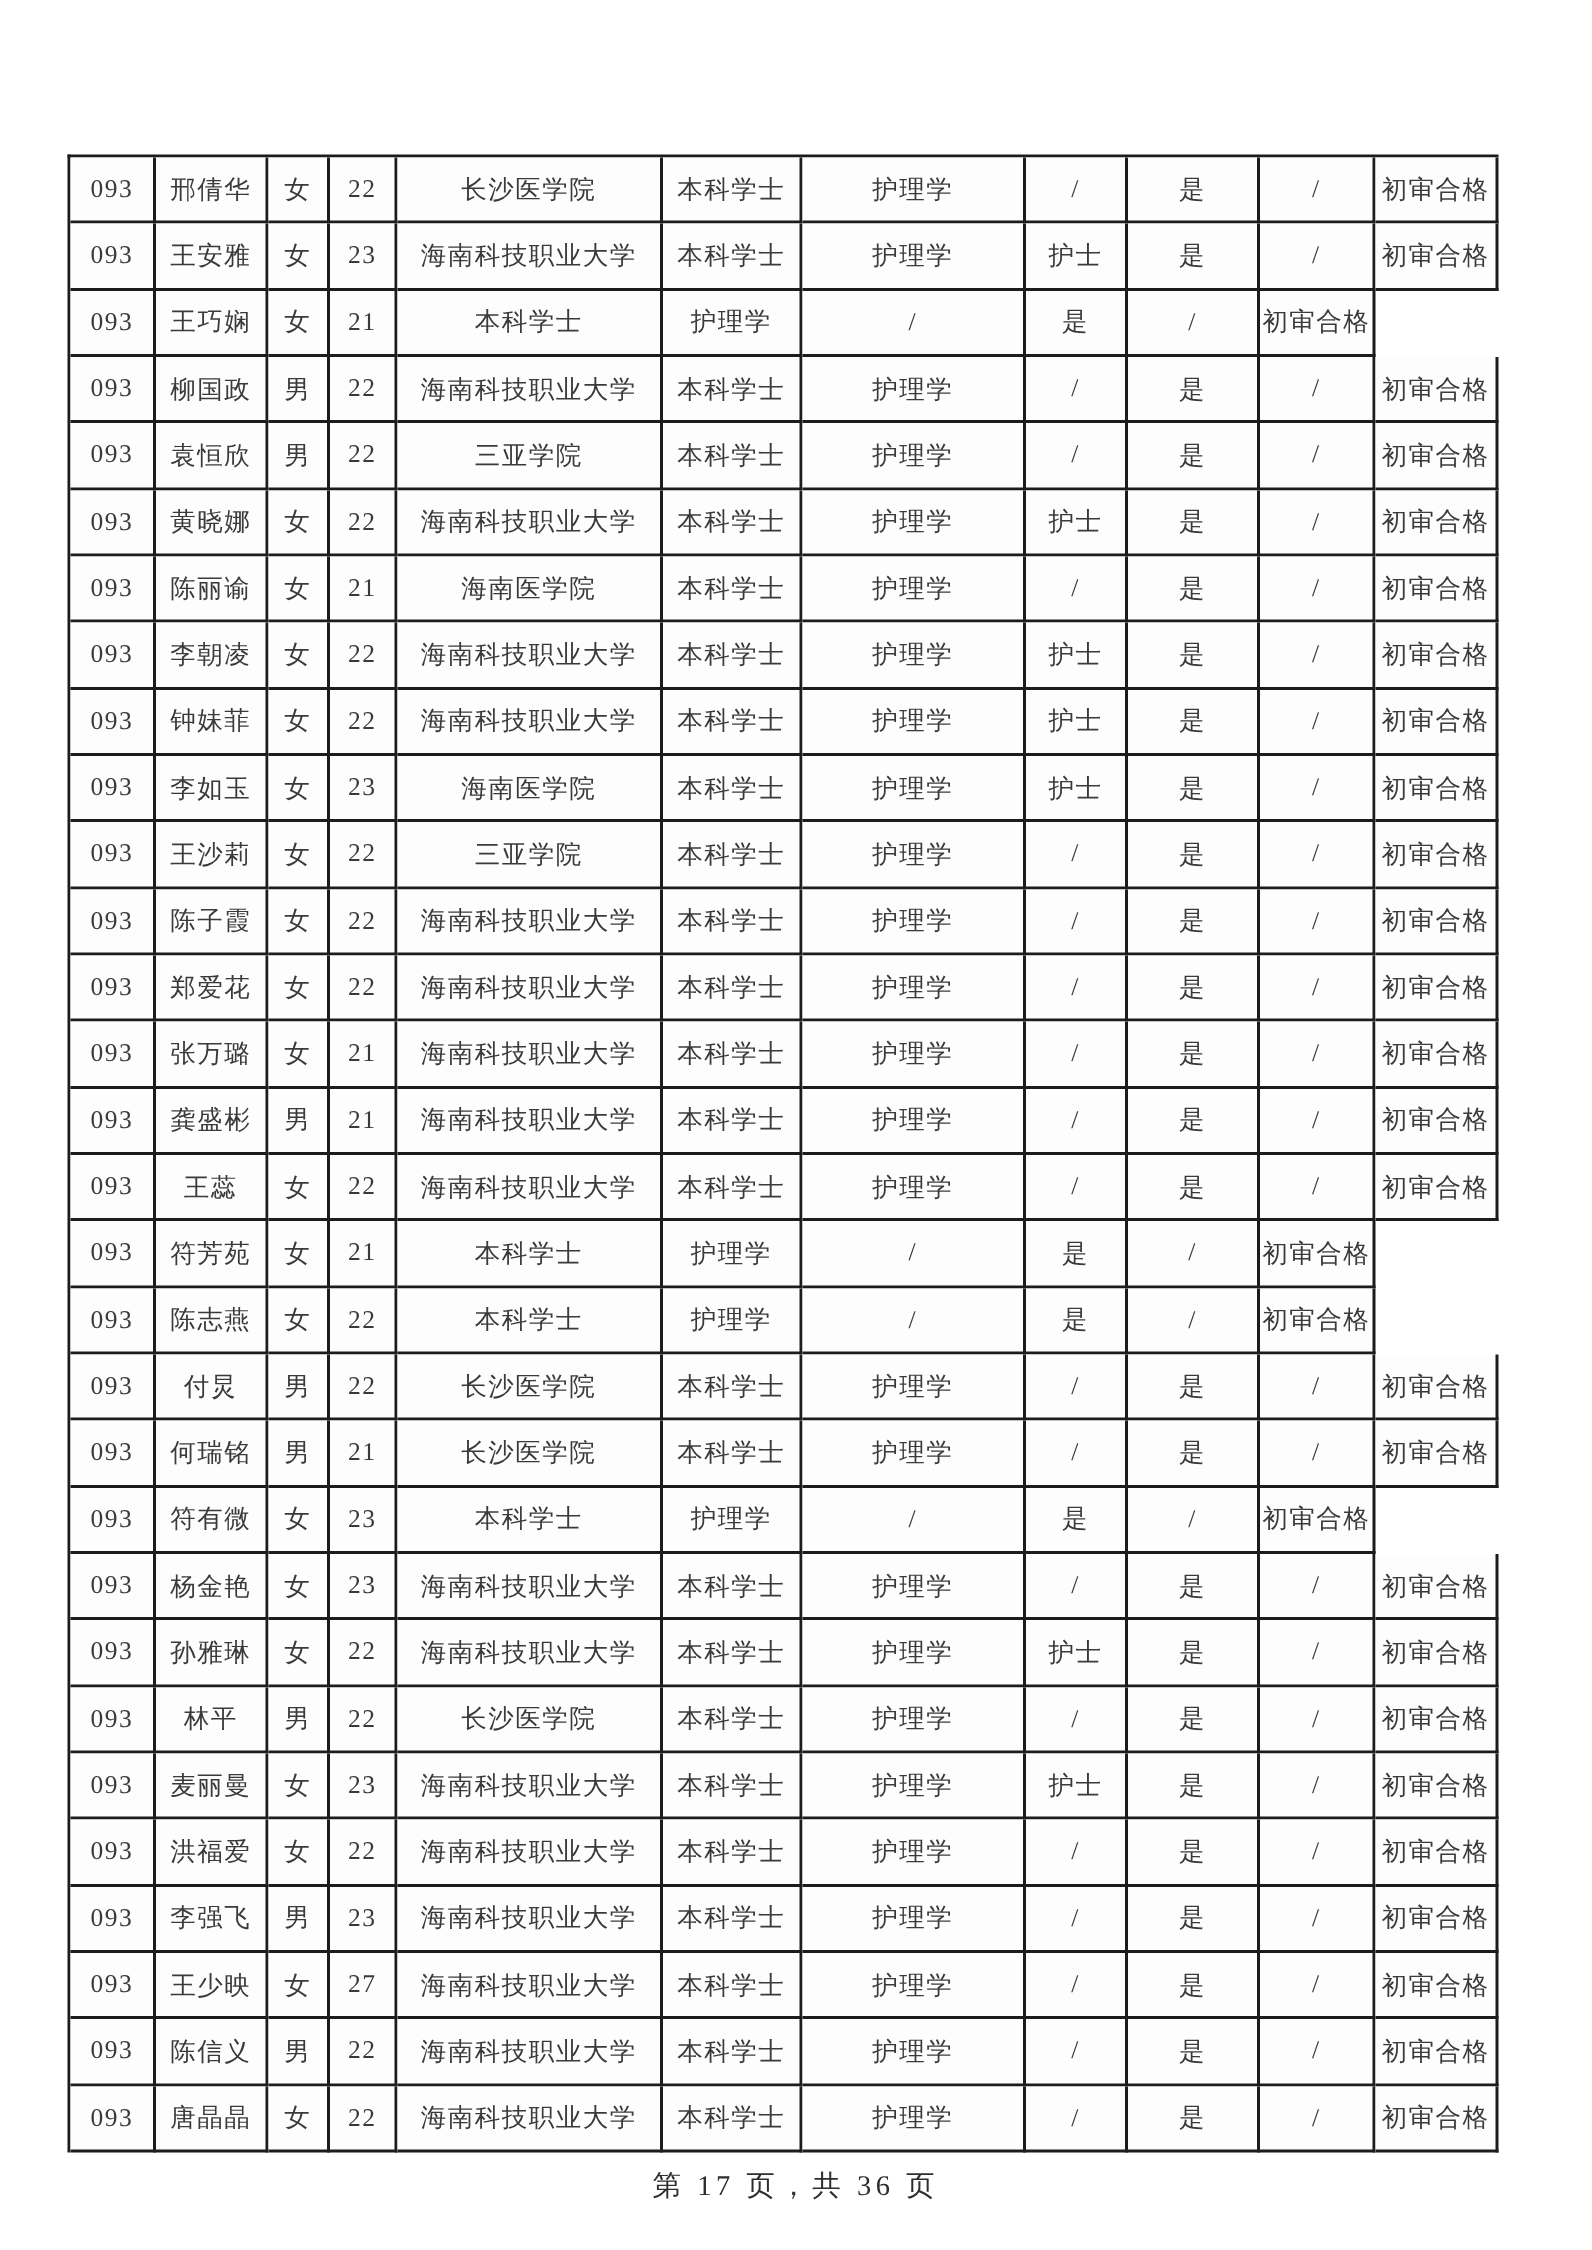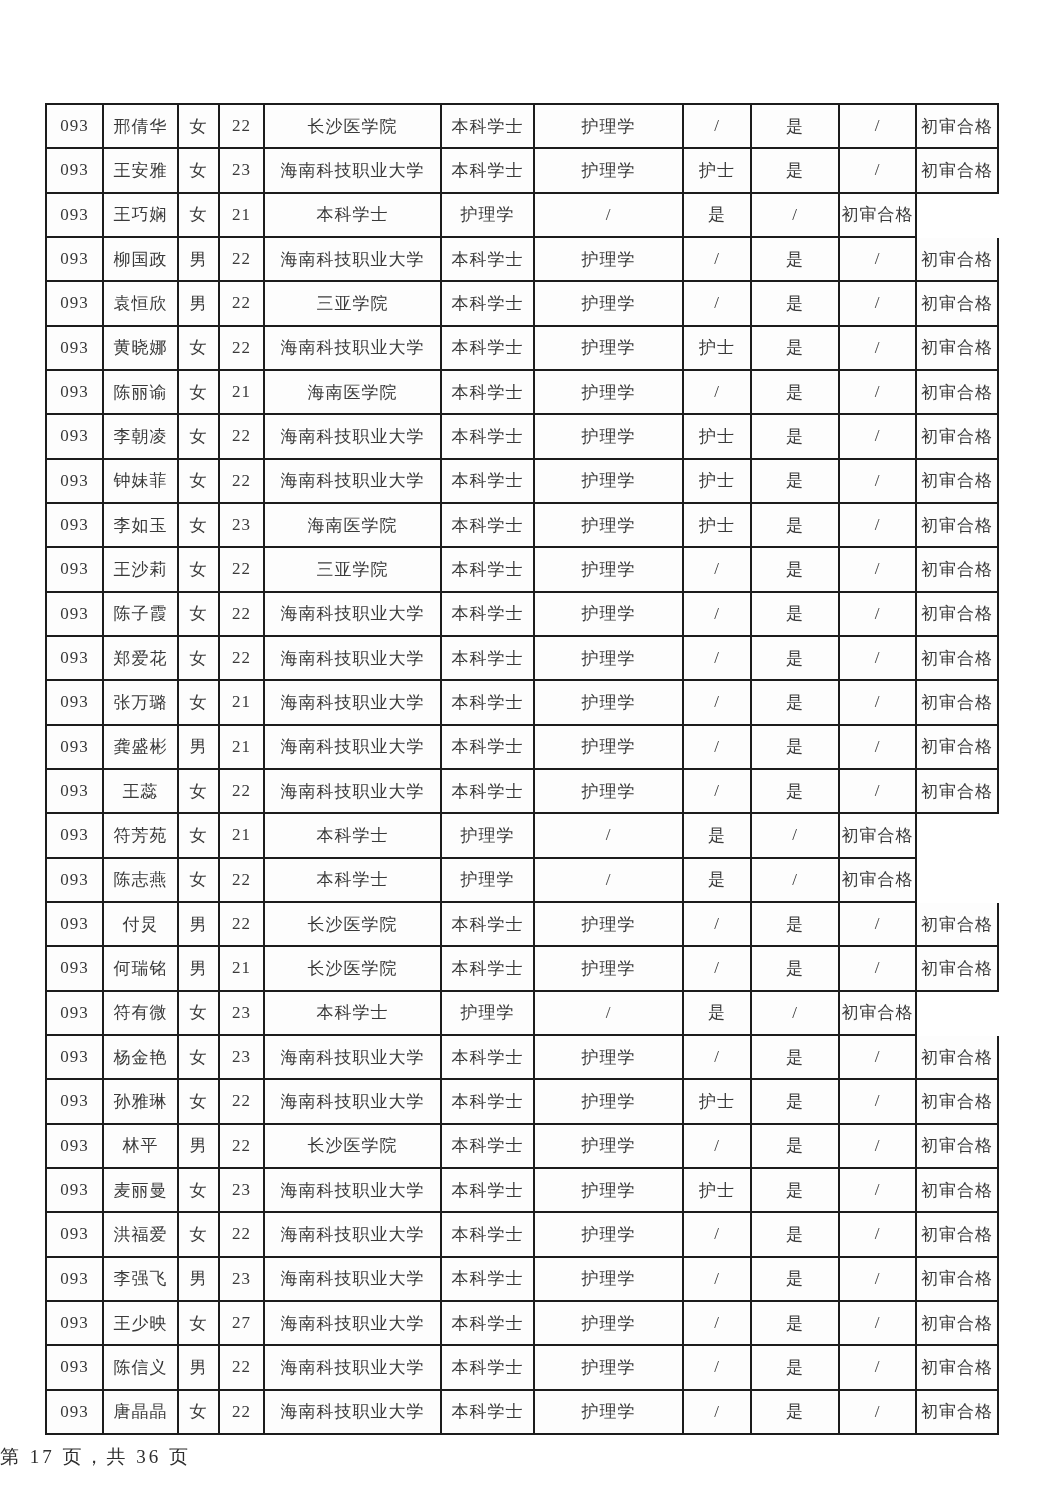--- a/index.html
+++ b/index.html
@@ -38,20 +38,21 @@
     color: #3a3a3a;
     white-space: nowrap;
     overflow: hidden;
     background: #fdfdfd;
   }
   .footer {
     position: absolute;
     top: 1444px;
     left: 0;
     width: 100%;
+    text-align: center;
     font-size: 19px;
     letter-spacing: 3px;
     color: #2e2e2e;
   }
 </style>
 </head>
 <body>
 
 <div class="page">
 

